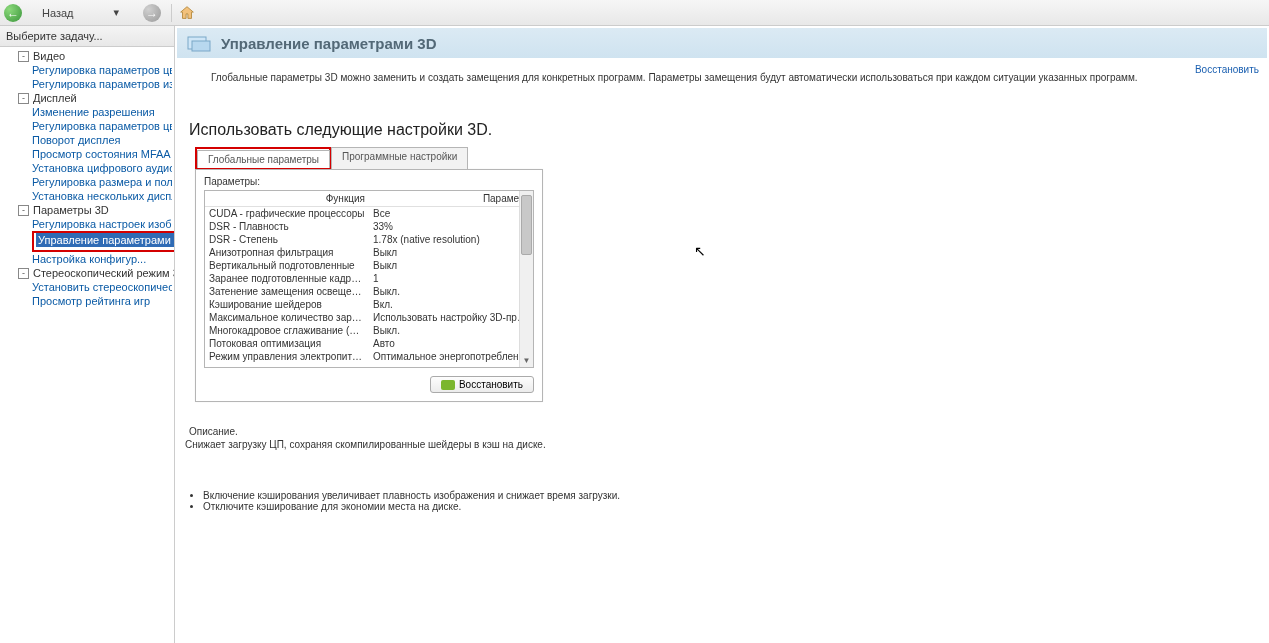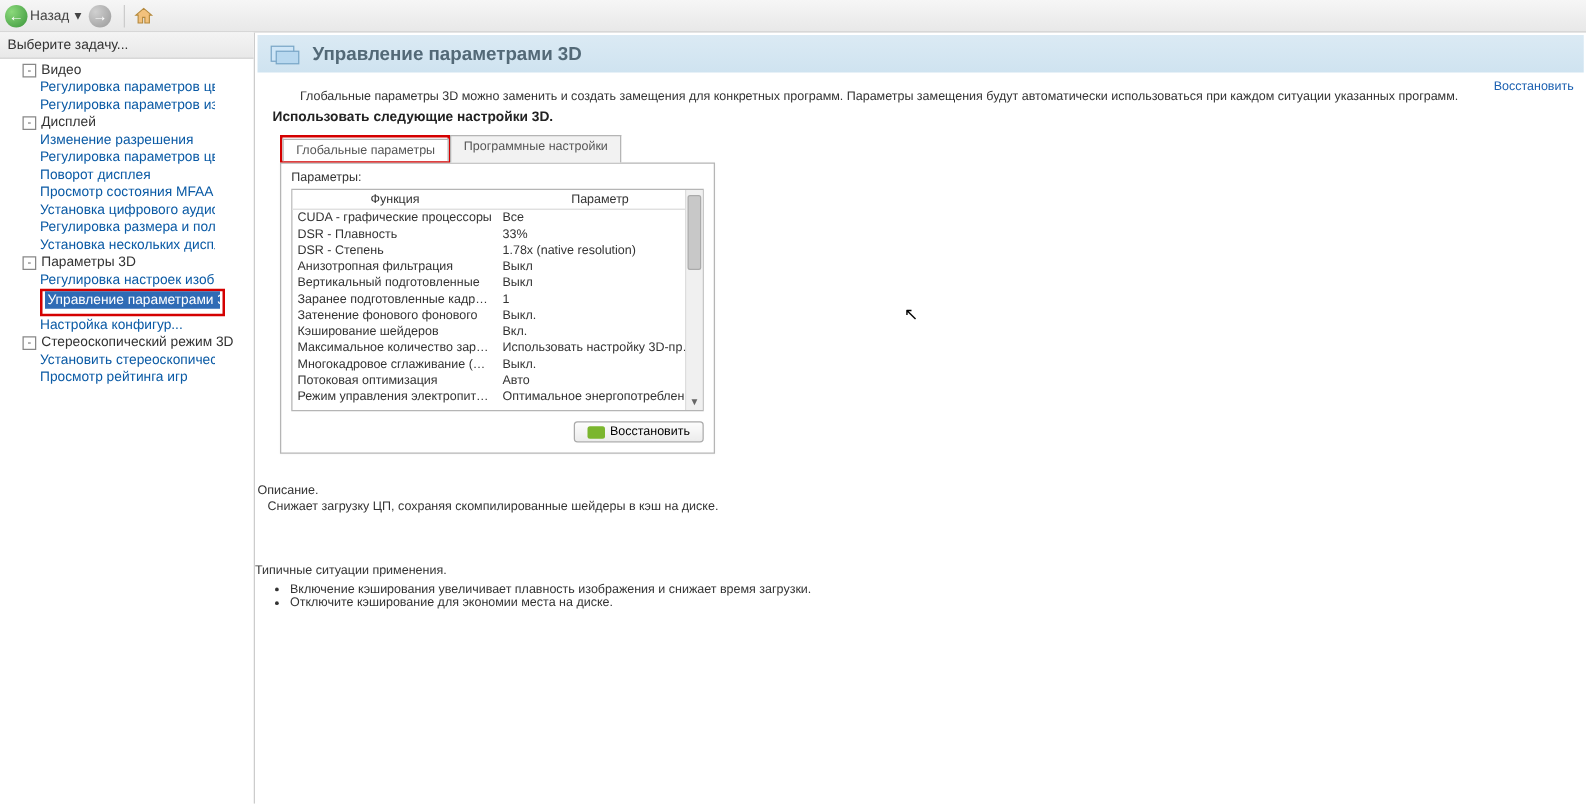--- a/index.html
+++ b/index.html
@@ -2,64 +2,64 @@
 <html><head>
 <meta charset="utf-8">
 <style>
   * { margin: 0; padding: 0; box-sizing: border-box; }
   body { font-family: "Segoe UI", Tahoma, sans-serif; font-size: 11px; background: #fff; color: #000; overflow: hidden; width: 1269px; height: 643px; }
   .toolbar { height: 26px; background: linear-gradient(#f6f6f6,#e8e8e8); border-bottom: 1px solid #ccc; display: flex; align-items: center; padding: 0 4px; }
   .tb-btn { display:flex; align-items:center; margin-right:4px; cursor:pointer; }
   .tb-circle { width:18px; height:18px; border-radius:50%; display:flex; align-items:center; justify-content:center; color:#fff; font-size:12px; font-weight:bold; }
   .tb-back { background: radial-gradient(circle at 30% 30%, #8bd97b,#3a953a); }
   .tb-forward { background: radial-gradient(circle at 30% 30%, #d0d0d0,#999); }
-  .tb-label { color:#444; font-size:11px; margin:0 2px; }
+  .tb-label { color:#444; font-size:11px; margin:0 20px; }
   .tb-sep { width:1px; height:18px; background:#ccc; margin:0 6px;}
   .home-icon { width:18px; height:18px; }
   .main { display:flex; height:617px; }
-  .sidebar { width:204px; border-right:1px solid #ccc; overflow:hidden; background:#fff; }
+  .sidebar { width:175px; border-right:1px solid #ccc; overflow:hidden; background:#fff; }
   .task-header { background: linear-gradient(#f4f4f4,#e8e8e8); border-bottom:1px solid #ccc; padding:4px 6px; font-size:11px; color:#333; }
   .tree { padding:2px 0; font-size:11px; line-height:14px; }
   .tree-item { display:flex; align-items:center; white-space:nowrap; padding:0 2px; }
   .exp { width:11px; height:11px; border:1px solid #888; color:#555; font-size:9px; line-height:9px; text-align:center; margin-right:4px; flex-shrink:0; }
   .indent1 { margin-left:16px; }
   .indent2 { margin-left:30px; }
   .link { color:#0a5aa5; cursor:pointer; white-space:nowrap; overflow:hidden; text-overflow:clip; max-width:140px; display:inline-block;}
   .cat { color:#333; }
   .selected { background:#2f6bb5; color:#fff !important; padding:0 2px; }
   .red-box-tree { border:2px solid #d40000; padding:0 2px; display:inline-block; }
   .red-box-tree .selected { }
   .content { flex:1; position:relative; padding:0; overflow:hidden; }
   .header-band { height:30px; background:linear-gradient(#dbeaf4,#cfe3f0); margin:2px 2px 0 2px; display:flex; align-items:center; padding-left:10px; }
   .header-icon { width:26px; height:20px; margin-right:8px; }
   .page-title { font-size:15px; font-weight:bold; color:#536977; }
   .restore-link { position:absolute; right:10px; top:38px; font-size:10px; color:#1a5fb0; cursor:pointer; }
   .description { margin:14px 20px 0 36px; font-size:10px; color:#333; }
-  .section-title { margin:5px 0 0 14px; font-size:11px; font-weight:bold; color:#222;}
+  .section-title { margin:38px 0 0 14px; font-size:16px; font-weight:normal; color:#222;}
   .tabs { margin:8px 0 0 20px; display:flex; font-size:10px; }
   .tab { padding:3px 10px; border:1px solid #b5b5b5; border-bottom:none; background:#f2f2f2; color:#555; cursor:pointer; margin-right:-1px; }
   .tab.active { background:#fff; position:relative; top:1px; }
   .red-box-tab { border:2px solid #d40000; }
   .panel { border:1px solid #b5b5b5; background:#fff; width:348px; margin-left:20px; padding:6px 8px 8px 8px; box-shadow:0 0 2px rgba(0,0,0,0.05);}
   .params-label { font-size:10px; color:#333; margin-bottom:3px;}
   .params-table-wrap { border:1px solid #b5b5b5; height:178px; position:relative; background:#fff;}
   .params-scroll { overflow:hidden; height:100%; }
   .params-table { width:100%; font-size:10px; border-collapse:collapse; }
-  .params-table th { text-align:center; font-weight:normal; background:#fff; border-bottom:1px solid #e0e0e0; padding:2px 4px; color:#333;}
+  .params-table th { text-align:right; font-weight:normal; background:#fff; border-bottom:1px solid #e0e0e0; padding:2px 4px; color:#333;}
   .params-table td { padding:1px 4px; color:#333; white-space:nowrap; overflow:hidden; text-overflow:ellipsis; max-width:150px;}
   .scrollbar { position:absolute; right:0; top:0; bottom:0; width:14px; background:#f0f0f0; border-left:1px solid #ddd;}
   .scrollbar-thumb { position:absolute; left:1px; right:1px; top:4px; height:60px; background:#c8c8c8; border:1px solid #aaa; border-radius:2px;}
   .scrollbar-arrow { position:absolute; left:0; right:0; height:14px; display:flex; align-items:center; justify-content:center; font-size:8px; color:#666;}
   .scrollbar-arrow.up { top:0;}
   .scrollbar-arrow.down { bottom:0;}
   .restore-btn { float:right; margin-top:8px; background:linear-gradient(#fdfdfd,#ececec); border:1px solid #aaa; border-radius:3px; padding:2px 10px; font-size:10px; display:flex; align-items:center; cursor:pointer;}
   .restore-btn-icon { width:14px; height:10px; background:#7bb62e; border-radius:2px; margin-right:4px;}
   .clearfix::after { content:""; display:block; clear:both;}
   .desc-section { margin:24px 0 0 0; font-size:10px; color:#333;}
-  .desc-title { margin-left:2px; }
+  .desc-title { margin-left:14px; }
   .desc-text { margin:2px 0 0 10px;}
   .situations { margin-top:40px; font-size:10px; color:#333;}
   .situations ul { margin:4px 0 0 28px;}
   .cursor-arrow { position:absolute; left:519px; top:217px; font-size:14px; color:#000; pointer-events:none;}
 </style>
 </head>
 <body>
 
 <div class="toolbar">
   <div class="tb-btn">
@@ -206,21 +206,21 @@
                 </tr>
                 <tr>
                   <td>Вертикальный подготовленные</td>
                   <td>Выкл</td>
                 </tr>
                 <tr>
                   <td>Заранее подготовленные кадры вирту...</td>
                   <td>1</td>
                 </tr>
                 <tr>
-                  <td>Затенение фонового фонового</td>
+                  <td>Затенение замещения освещения</td>
                   <td>Выкл.</td>
                 </tr>
                 <tr>
                   <td>Кэширование шейдеров</td>
                   <td>Вкл.</td>
                 </tr>
                 <tr>
                   <td>Максимальное количество заранее под...</td>
                   <td>Использовать настройку 3D-приложения</td>
                 </tr>
@@ -250,21 +250,20 @@
         <span>Восстановить</span>
       </div>
     </div>
 
     <div class="desc-section">
       <div class="desc-title">Описание.</div>
       <div class="desc-text">Снижает загрузку ЦП, сохраняя скомпилированные шейдеры в кэш на диске.</div>
     </div>
 
     <div class="situations">
-      <div>Типичные ситуации применения.</div>
       <ul id="situations-list">
           <li>Включение кэширования увеличивает плавность изображения и снижает время загрузки.</li>
           <li>Отключите кэширование для экономии места на диске.</li>
         </ul>
     </div>
 
     <div class="cursor-arrow">↖</div>
   </div>
 </div>
 

